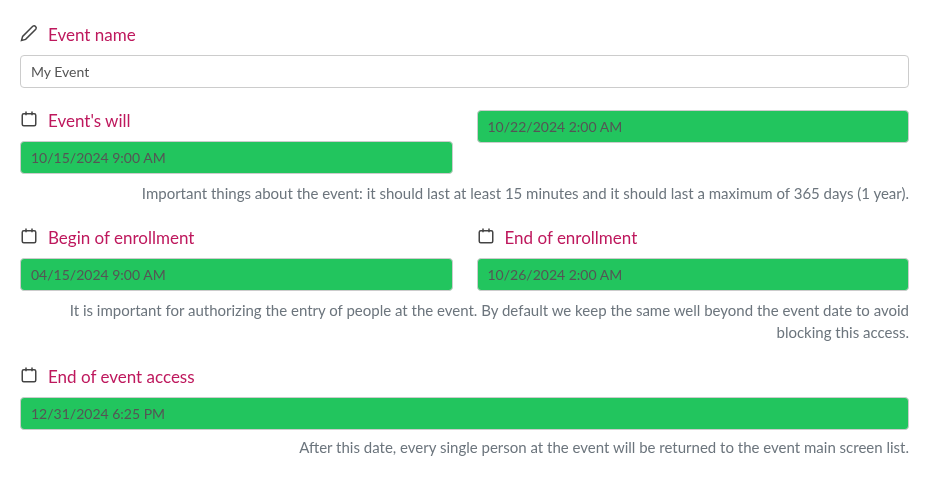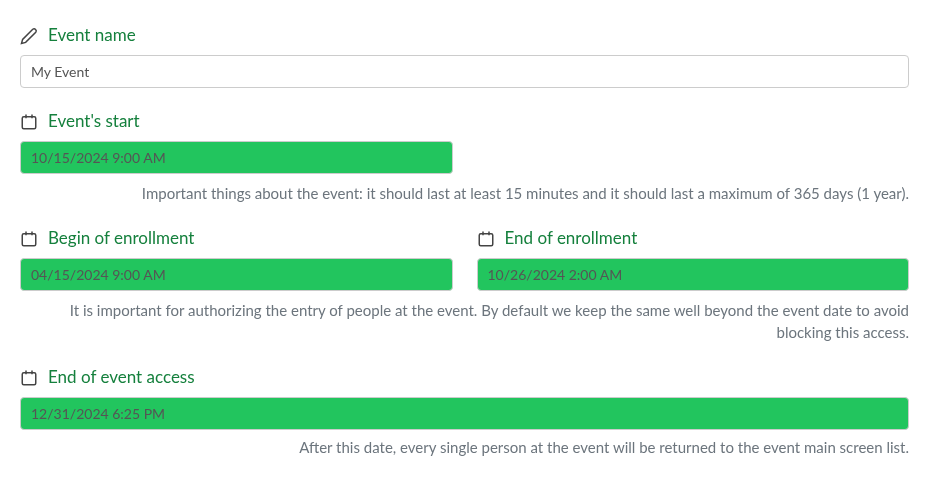--- a/index.html
+++ b/index.html
@@ -9,25 +9,25 @@
     }
     body {
       font-family: "Lato", "Segoe UI", Arial, sans-serif;
       background: #fff;
       padding: 24px 20px;
       color: #333;
       width: 929px;
     }
     .field-label {
       display: flex;
-      align-items: flex-end;
+      align-items: flex-start;
       gap: 10px;
       margin-bottom: 10px;
       font-size: 17px;
-      color: #15803d;
+      color: #be185d;
     }
     .field-label svg {
       width: 18px;
       height: 18px;
       stroke: #444;
       fill: none;
       stroke-width: 2;
     }
     .row {
       display: flex;
@@ -83,25 +83,26 @@
 </div>
 
 <div class="row">
   <div class="col">
     <div class="field-label">
       <svg viewBox="0 0 24 24">
         <rect x="3" y="5" width="18" height="16" rx="2"></rect>
         <line x1="16" y1="2" x2="16" y2="7"></line>
         <line x1="8" y1="2" x2="8" y2="7"></line>
       </svg>
-      <span>Event's start</span>
+      <span>Event's will</span>
     </div>
     <input type="text" class="readonly" readonly="" value="10/15/2024 9:00 AM" style="">
   </div>
   <div class="col">
+    <input type="text" class="readonly" readonly="" value="10/22/2024 2:00 AM" style="">
   </div>
 </div>
 <p class="help-text">Important things about the event: it should last at least 15 minutes and it should last a maximum of 365 days (1 year).</p>
 
 <div class="row">
   <div class="col">
     <div class="field-label">
       <svg viewBox="0 0 24 24">
         <rect x="3" y="5" width="18" height="16" rx="2"></rect>
         <line x1="16" y1="2" x2="16" y2="7"></line>

